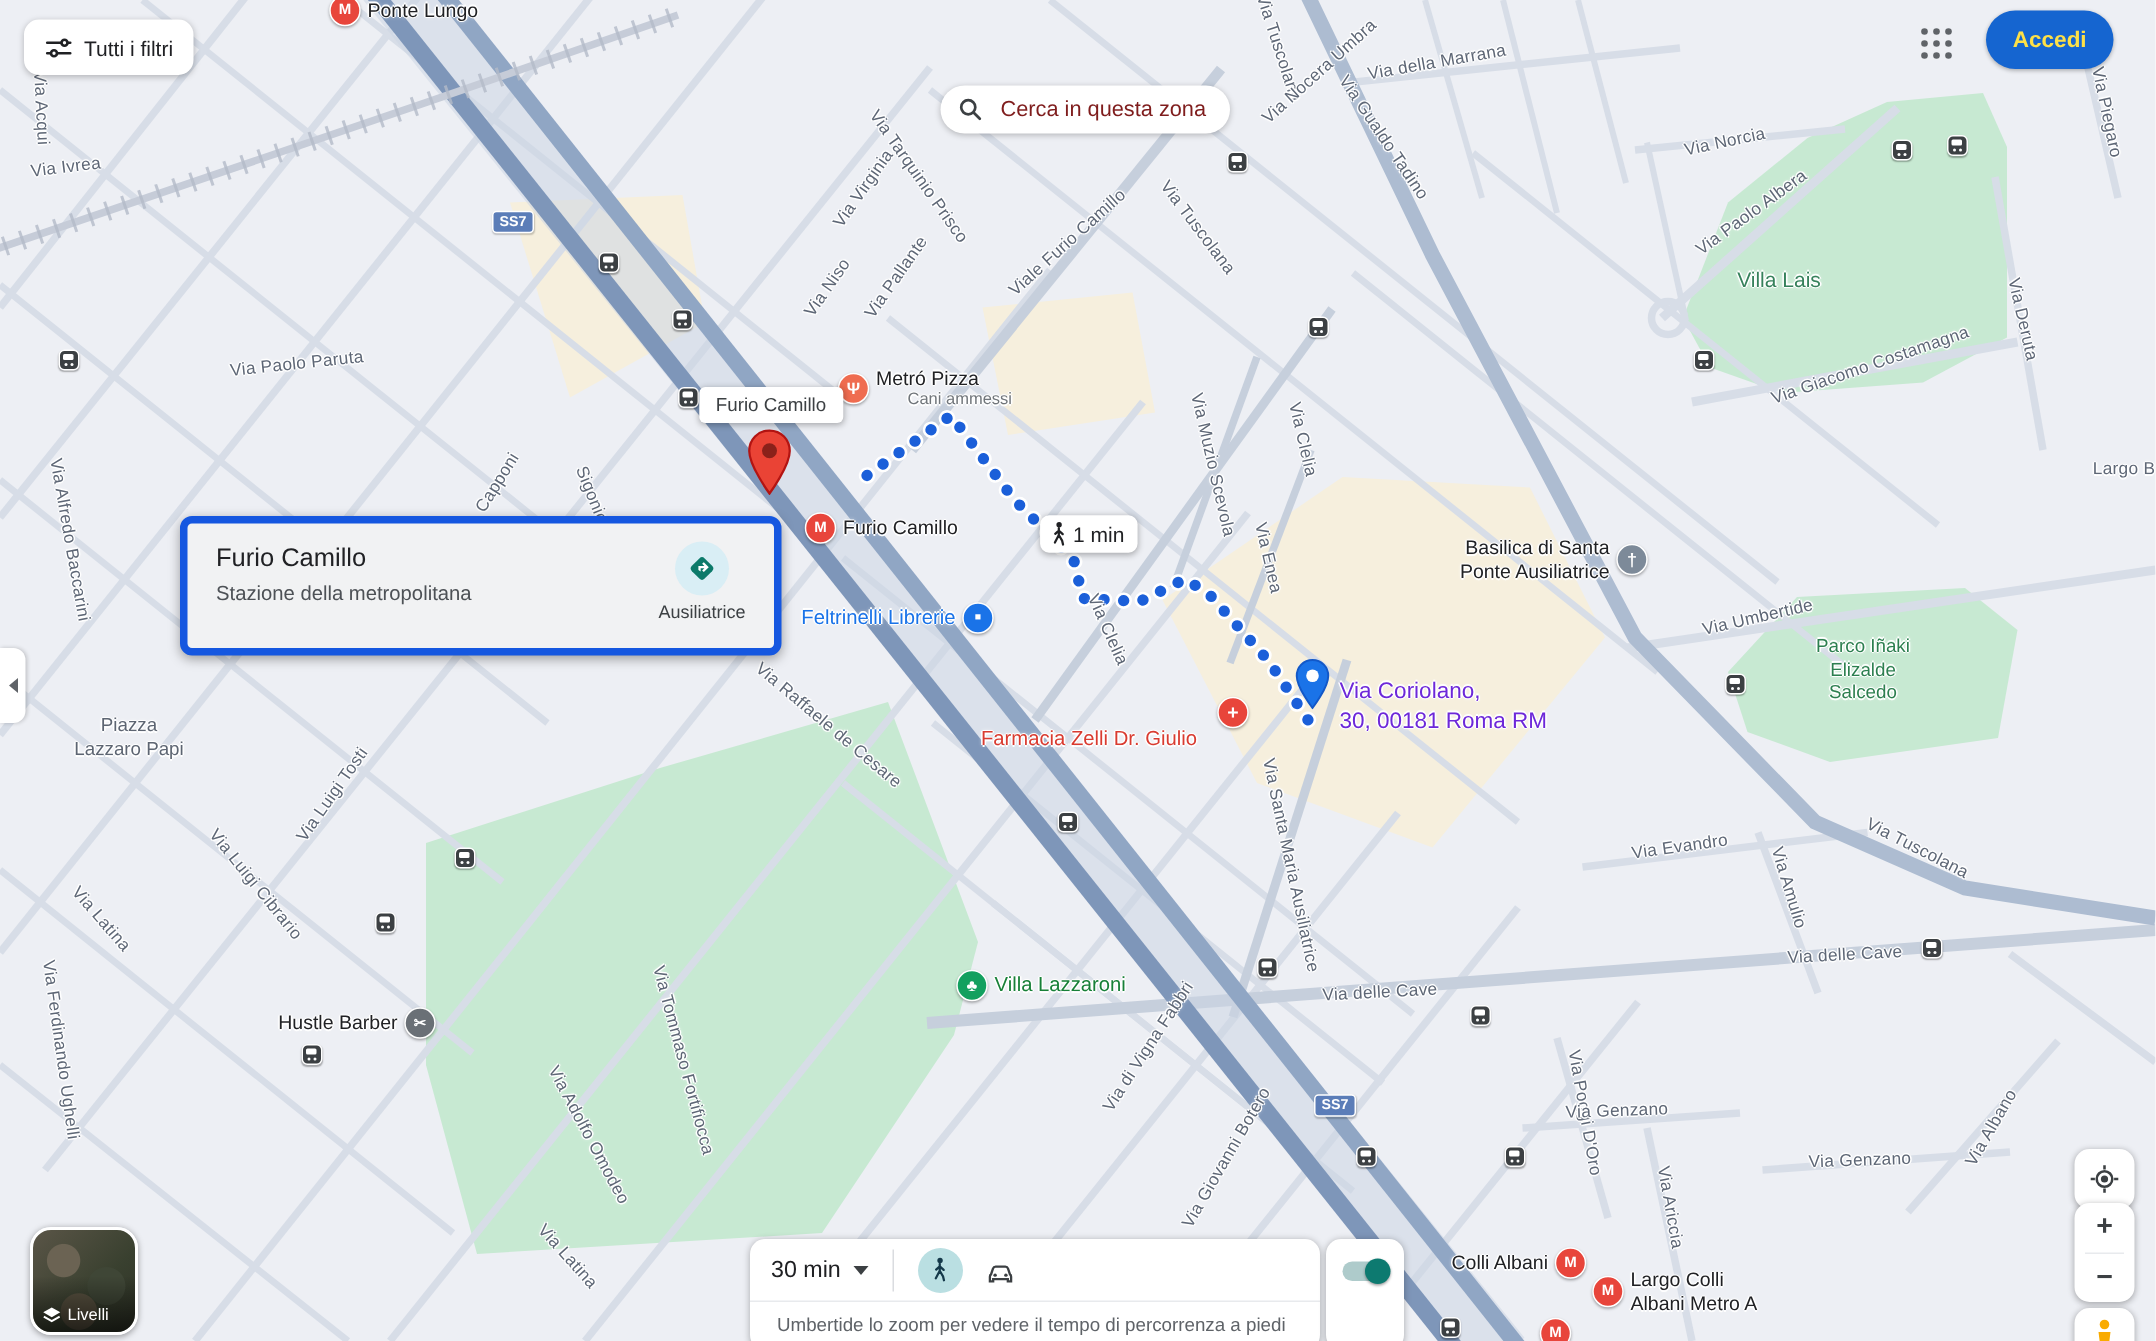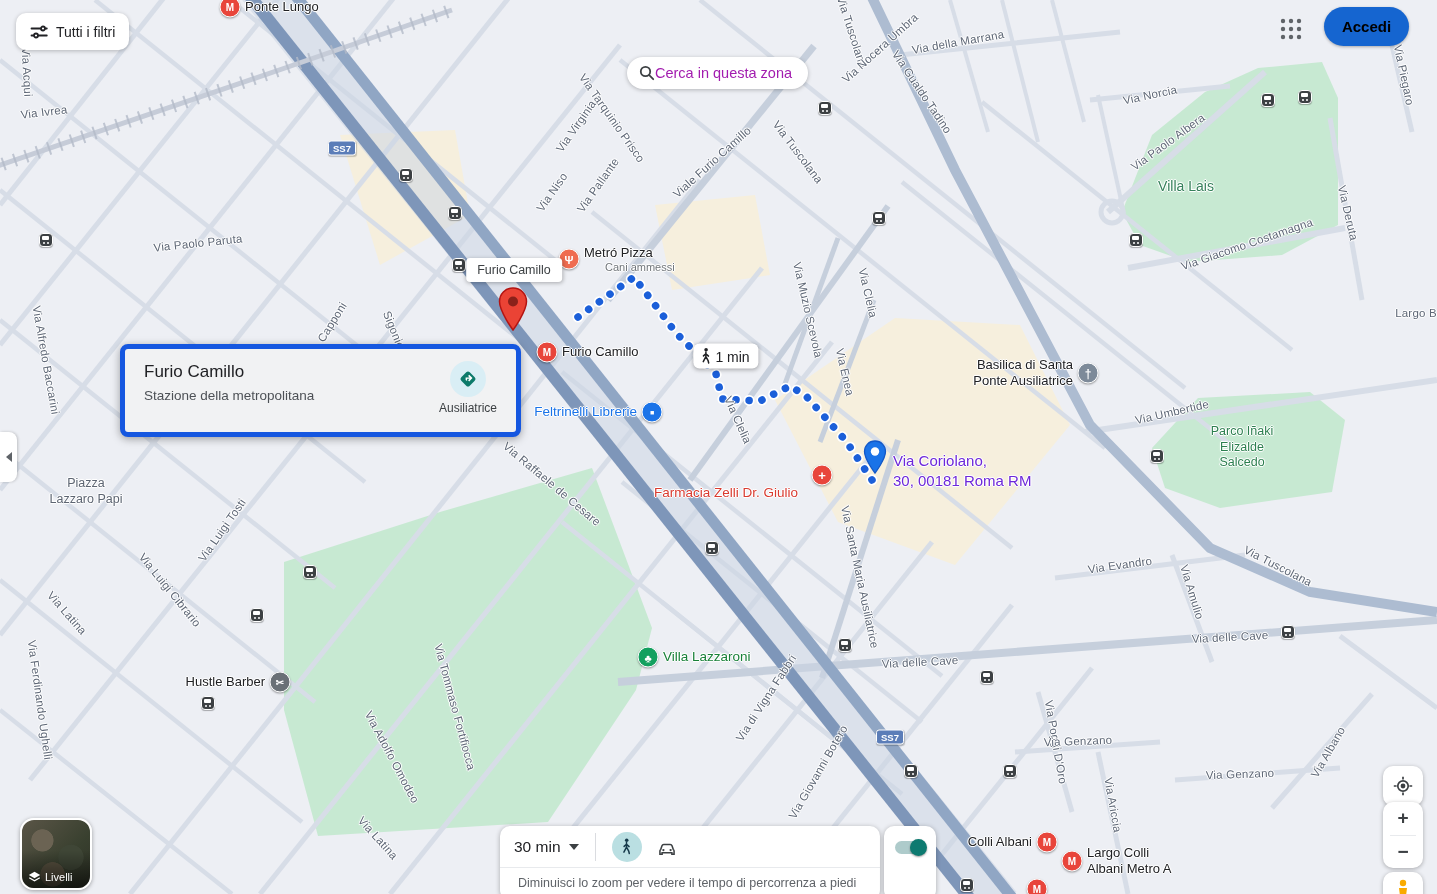--- a/index.html
+++ b/index.html
@@ -48,23 +48,23 @@
     box-shadow:0 1px 4px rgba(0,0,0,.3);padding:4px 9px 4px 6px;font-size:14px;font-weight:500;color:#202124;
     display:flex;align-items:center;gap:3px;white-space:nowrap;}
   #destination-label{position:absolute;left:893px;top:451px;font-size:15px;color:#6d28d9;white-space:pre-line;line-height:1.35;
     text-shadow:0 1px 0 #fff,0 -1px 0 #fff,1px 0 0 #fff,-1px 0 0 #fff,0 0 3px #fff;}
 
   
   .chrome{position:absolute;z-index:20;}
   #filters-button{left:16px;top:13px;height:37px;background:#fff;border-radius:10px;box-shadow:0 1px 4px rgba(0,0,0,.25);
     display:flex;align-items:center;gap:8px;padding:0 14px;font-size:14px;font-weight:500;color:#202124;cursor:pointer;}
   #search-area-button{left:627px;top:57px;height:32px;background:#fff;border-radius:16px;box-shadow:0 1px 4px rgba(0,0,0,.25);
-    display:flex;align-items:center;gap:0;padding:0 16px 0 12px;font-size:14.5px;color:#a21caf;cursor:pointer;}
+    display:flex;align-items:center;gap:12px;padding:0 16px 0 12px;font-size:14.5px;color:#7f1d1d;cursor:pointer;}
   #apps-grid-button{left:1278px;top:16px;width:26px;height:26px;cursor:pointer;}
-  #signin-button{left:1324px;top:7px;width:85px;height:39px;border-radius:20px;border:none;background:#1565d0;color:#000000;
+  #signin-button{left:1324px;top:7px;width:85px;height:39px;border-radius:20px;border:none;background:#1565d0;color:#fde047;
     font-size:15px;font-weight:bold;font-family:"Liberation Sans",sans-serif;cursor:pointer;box-shadow:0 1px 3px rgba(0,0,0,.3);}
   #side-panel-collapse-button{left:0;top:432px;width:17px;height:50px;background:#fff;border-radius:0 8px 8px 0;
     box-shadow:1px 0 3px rgba(0,0,0,.2);display:flex;align-items:center;justify-content:center;cursor:pointer;}
   .tri-left{width:0;height:0;border-top:5px solid transparent;border-bottom:5px solid transparent;border-right:6px solid #5f6368;}
 
   
   #info-card{left:120px;top:344px;width:391px;height:83px;background:#f1f2f3;border:5px solid #1557e0;border-radius:8px;
     box-shadow:0 2px 8px rgba(0,0,0,.35);cursor:pointer;}
   #info-card .title{position:absolute;left:19px;top:13px;font-size:17px;color:#202124;}
   #info-card .subtitle{position:absolute;left:19px;top:39px;font-size:13.5px;color:#4d5156;}
@@ -402,21 +402,21 @@
         </svg>
       </div>
       <div id="driving-mode-button">
         <svg width="22" height="18" viewBox="0 0 16 14">
           <path d="M2.5 12.6 v-2.4 c0-.6.2-1 .6-1.2 l1-3 c.2-.6.8-1 1.4-1 h5 c.6 0 1.2.4 1.4 1 l1 3 c.4.2.6.6.6 1.2 v2.4 h-1.7 v-1.1 H4.2 v1.1 z" fill="none" stroke="#3c4043" stroke-width="1.2"></path>
           <circle cx="5.2" cy="9.4" r=".9" fill="#3c4043"></circle>
           <circle cx="10.8" cy="9.4" r=".9" fill="#3c4043"></circle>
         </svg>
       </div>
     </div>
-    <div class="row2">Diminuisci lo zoom per vedere il tempo di percorrenza a piedi</div>
+    <div class="row2">Umbertide lo zoom per vedere il tempo di percorrenza a piedi</div>
   </div>
 
   <div id="panel-toggle-card" class="chrome">
     <div id="panel-toggle">
       <div class="knob"></div>
     </div>
   </div>
 
   <div id="locate-button" class="ctrl-btn chrome">
     <svg width="20" height="20" viewBox="0 0 20 20">

